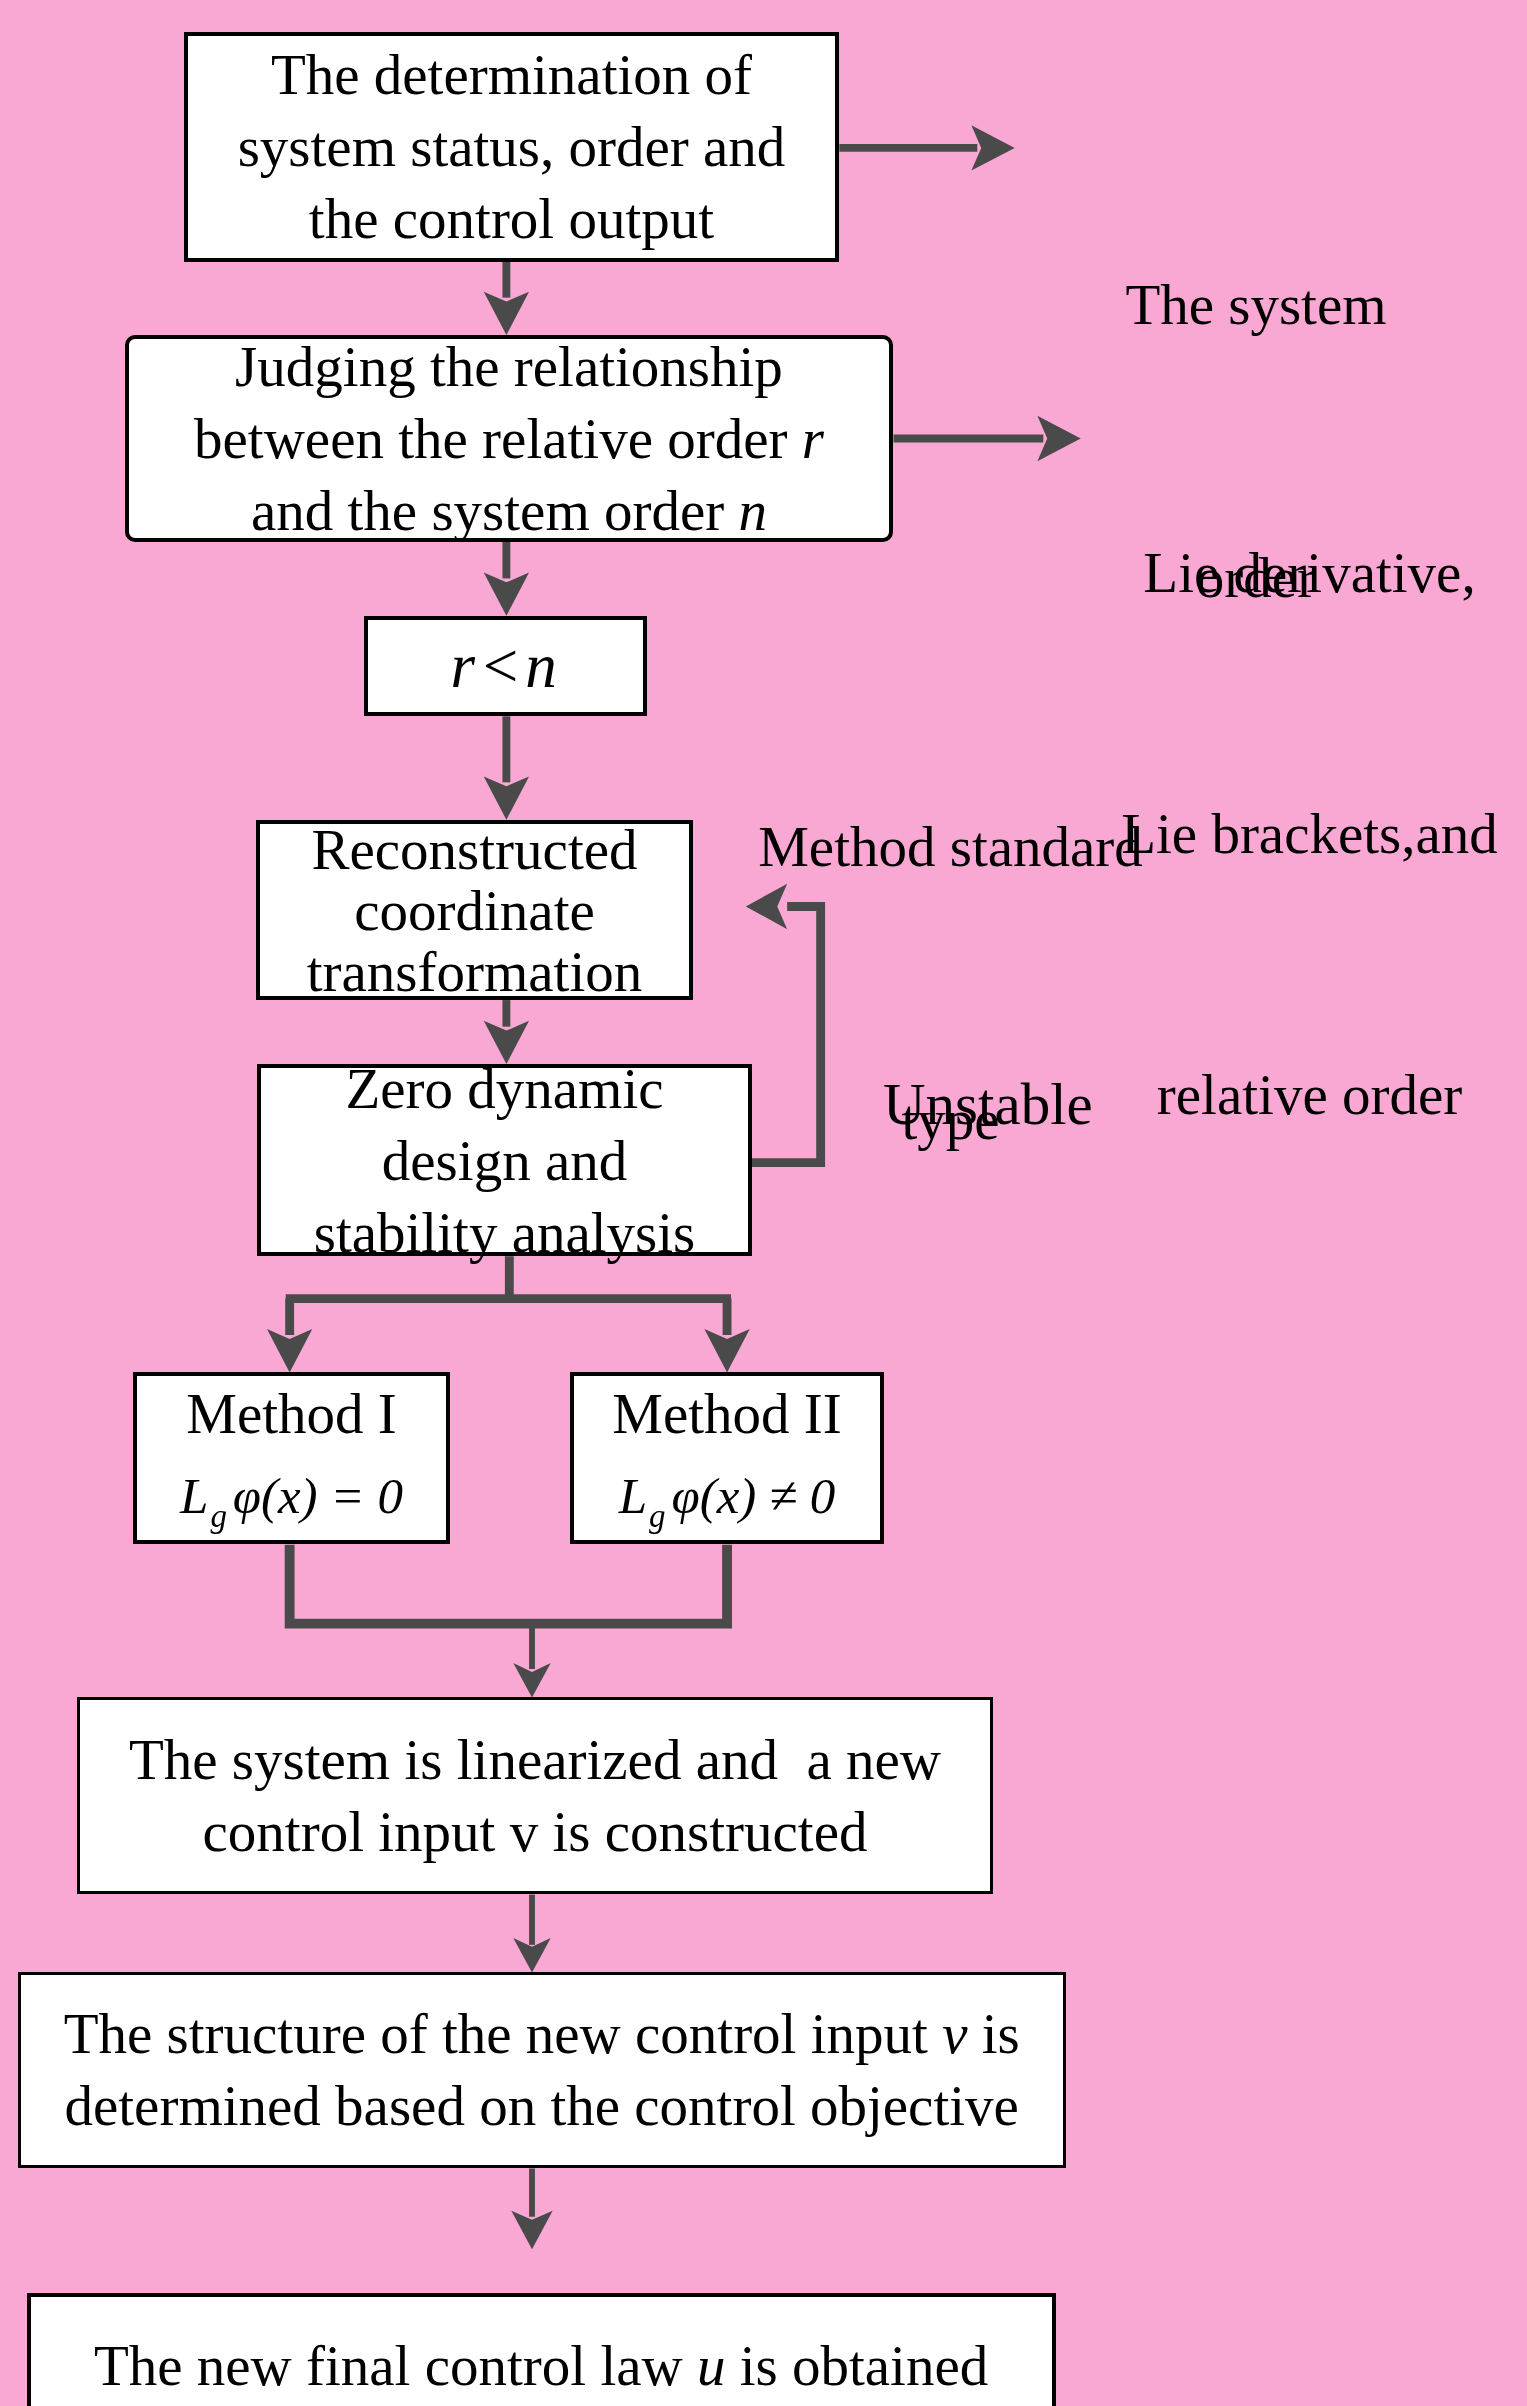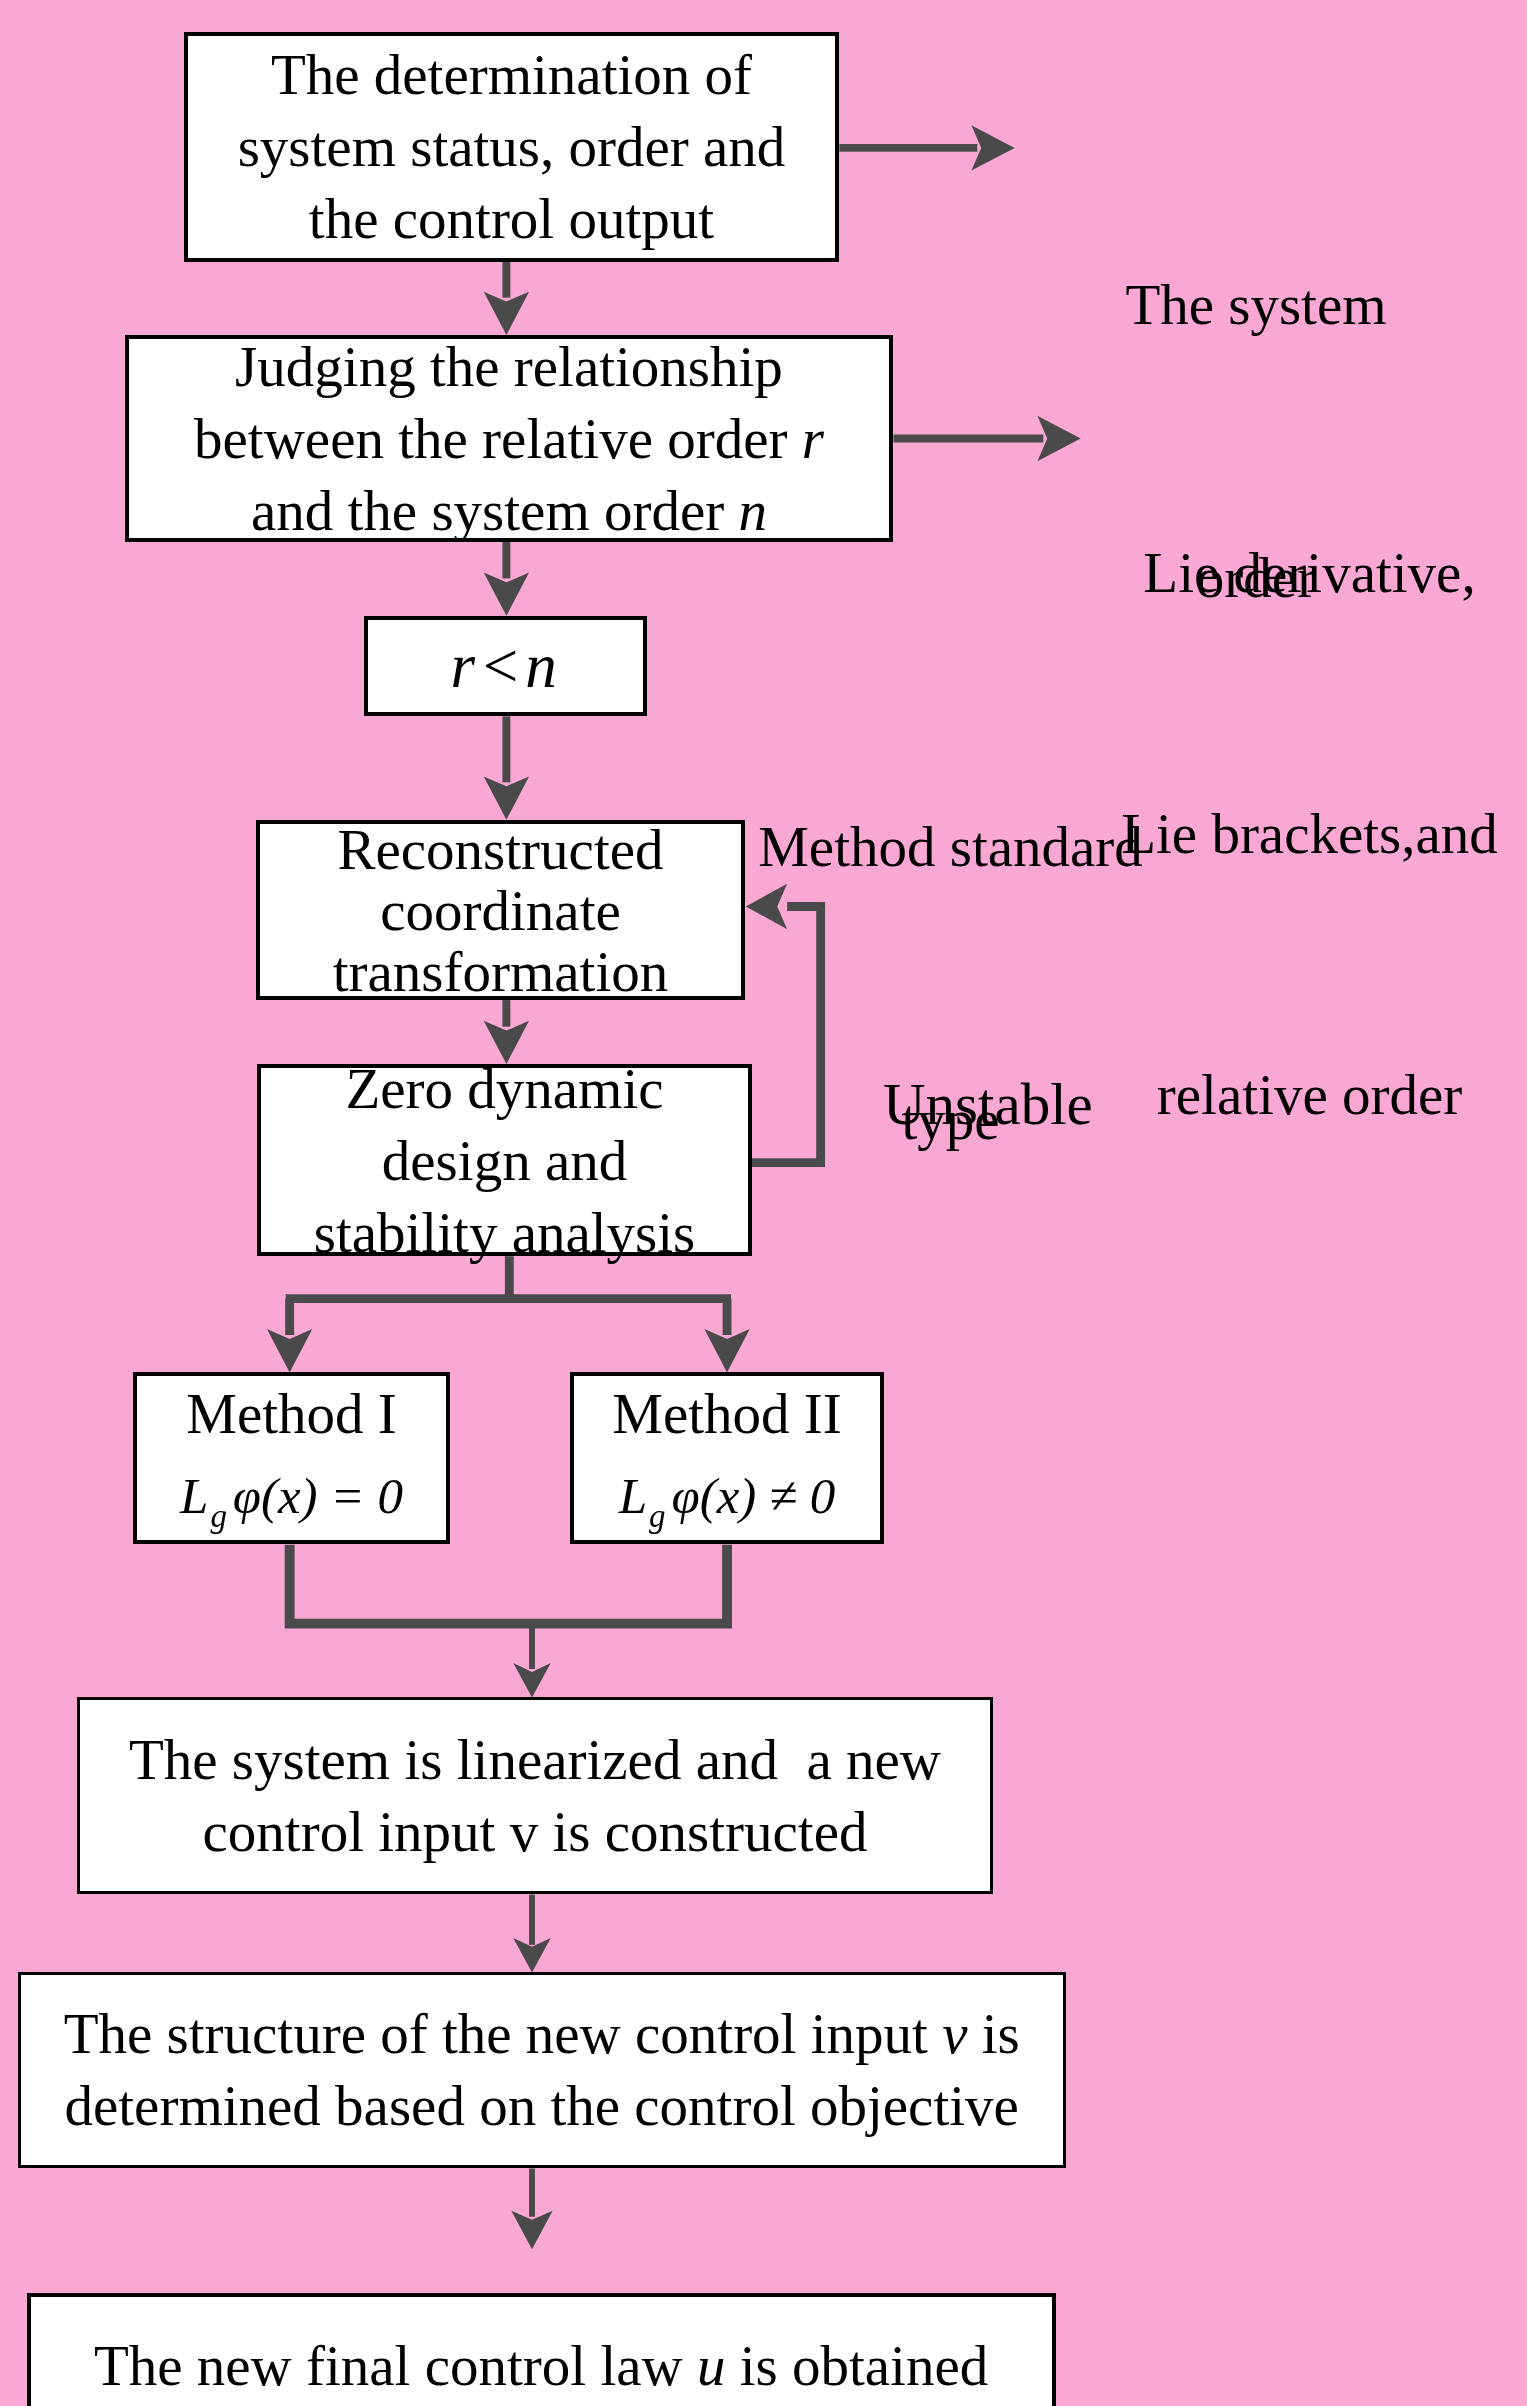--- a/index.html
+++ b/index.html
@@ -121,42 +121,42 @@
     <div class="line">The determination of</div>
     <div class="line">system status, order and</div>
     <div class="line">the control output</div>
   </div>
 
   <div class="label" style="left:1059px;top:77px;width:394px;line-height:91px;">
     <div>The system</div>
     <div>order</div>
   </div>
 
-  <div class="box" style="left:125px;top:335px;width:768px;height:207px;">
+  <div class="box" style="left:125px;top:335px;width:768px;height:207px;border-radius:10px;">
     <div class="line">Judging the relationship</div>
     <div class="line"><span>between the relative order </span><span class="var">r</span></div>
     <div class="line"><span>and the system order </span><span class="var">n</span></div>
   </div>
 
   <div class="label" style="left:1093px;top:355px;width:433px;line-height:87px;">
     <div>Lie derivative,</div>
     <div>Lie brackets,and</div>
     <div>relative order</div>
   </div>
 
   <div class="box" style="left:364px;top:616px;width:283px;height:100px;">
     <div class="cond">r&lt;n</div>
   </div>
 
   <div class="label" style="left:729px;top:619px;width:443px;line-height:91px;">
     <div>Method standard</div>
     <div>type</div>
   </div>
 
-  <div class="box" style="left:256px;top:820px;width:489px;height:180px;line-height:61px;justify-content:center;">
+  <div class="box" style="left:256px;top:820px;width:437px;height:180px;line-height:61px;justify-content:center;">
     <div class="line">Reconstructed</div>
     <div class="line">coordinate</div>
     <div class="line">transformation</div>
   </div>
 
   <div class="label" style="left:824px;top:1007px;width:296px;text-align:left;font-size:59px;line-height:65px;">
     <span>Unstable</span>
   </div>
 
   <div class="box" style="left:257px;top:1064px;width:495px;height:192px;line-height:63px;gap:9px;">

